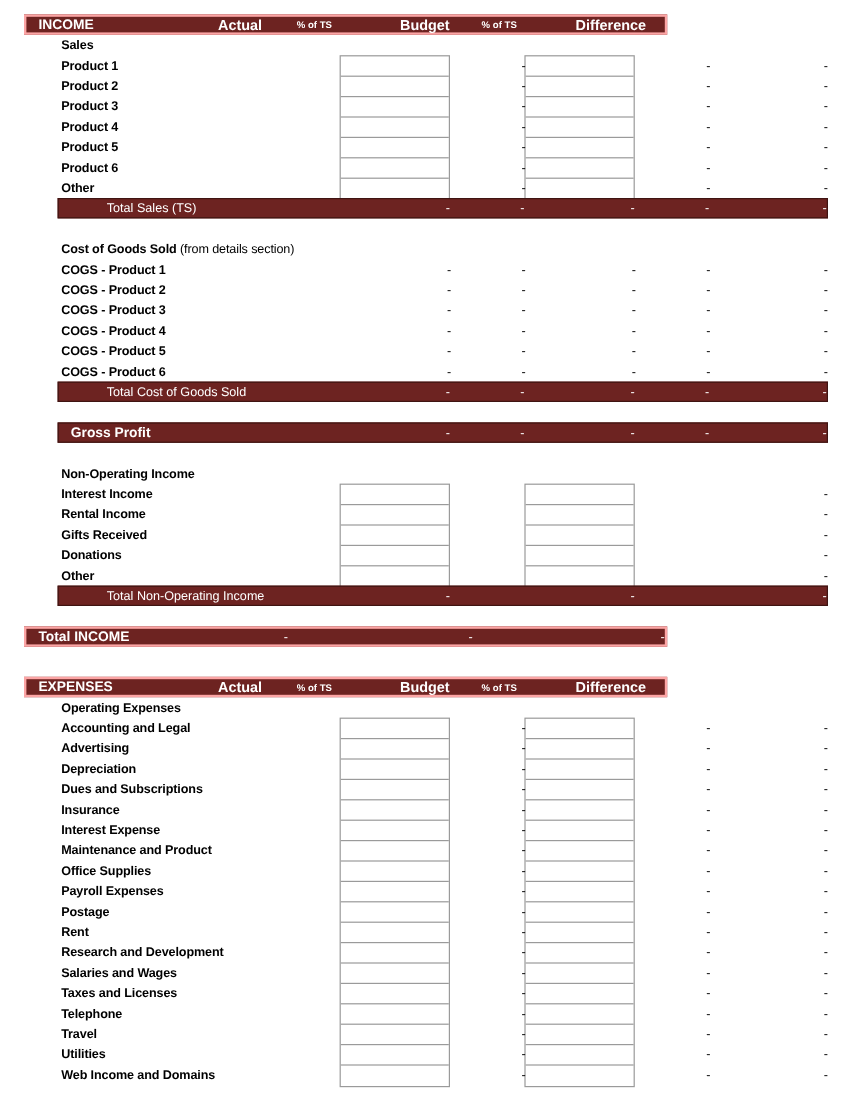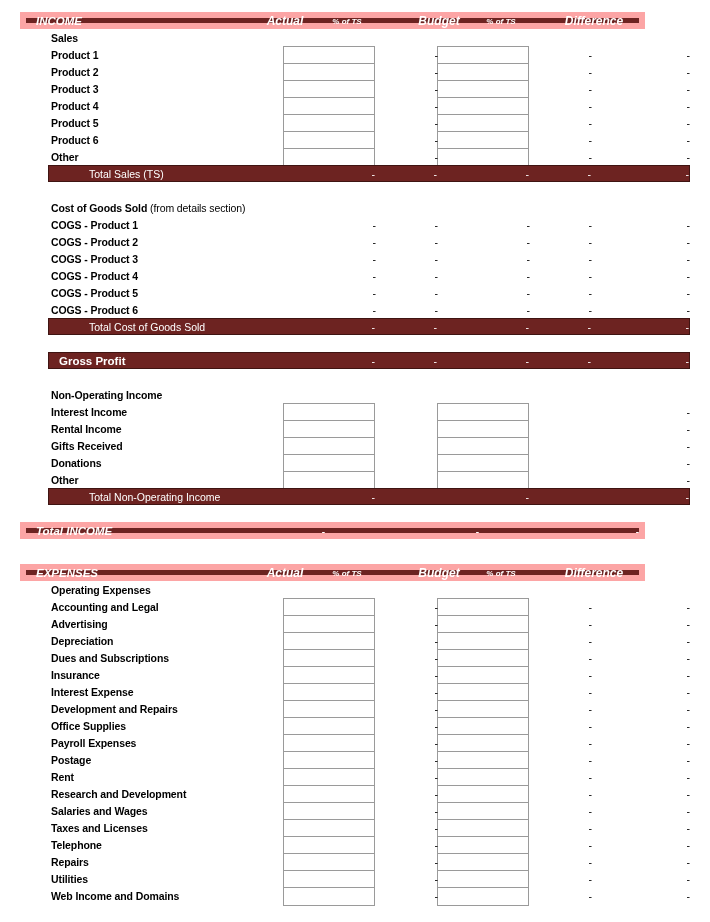--- a/index.html
+++ b/index.html
@@ -75,23 +75,22 @@
 
   
   .bar {
     position: relative;
     background: #6d2321;
     color: #ffffff;
     height: 17px;
   }
   .bar.section {      
     margin-left: 20px;
-    width: 625px;
-    border: 6px solid #fca5a5;
-    font-style: italic;
+    width: 536px;
+    border: 2px solid #fca5a5;
   }
   .bar.total {        
     margin-left: 48px;
     width: 642px;
     border: 1px solid #3f1412;
   }
   .bar .bar-title {
     position: absolute;
     top: 50%;
     transform: translateY(-50%);
@@ -470,21 +469,21 @@
       <span class="dash d-pcts2">-</span>
       <span class="dash d-diff">-</span>
     </div>
     <div class="row">
       <span class="label item">Interest Expense</span>
       <span class="dash d-pcts1">-</span>
       <span class="dash d-pcts2">-</span>
       <span class="dash d-diff">-</span>
     </div>
     <div class="row">
-      <span class="label item">Development and Repairs</span>
+      <span class="label item">Maintenance and Product</span>
       <span class="dash d-pcts1">-</span>
       <span class="dash d-pcts2">-</span>
       <span class="dash d-diff">-</span>
     </div>
     <div class="row">
       <span class="label item">Office Supplies</span>
       <span class="dash d-pcts1">-</span>
       <span class="dash d-pcts2">-</span>
       <span class="dash d-diff">-</span>
     </div>
@@ -524,21 +523,21 @@
       <span class="dash d-pcts2">-</span>
       <span class="dash d-diff">-</span>
     </div>
     <div class="row">
       <span class="label item">Telephone</span>
       <span class="dash d-pcts1">-</span>
       <span class="dash d-pcts2">-</span>
       <span class="dash d-diff">-</span>
     </div>
     <div class="row">
-      <span class="label item">Repairs</span>
+      <span class="label item">Travel</span>
       <span class="dash d-pcts1">-</span>
       <span class="dash d-pcts2">-</span>
       <span class="dash d-diff">-</span>
     </div>
     <div class="row">
       <span class="label item">Utilities</span>
       <span class="dash d-pcts1">-</span>
       <span class="dash d-pcts2">-</span>
       <span class="dash d-diff">-</span>
     </div>

